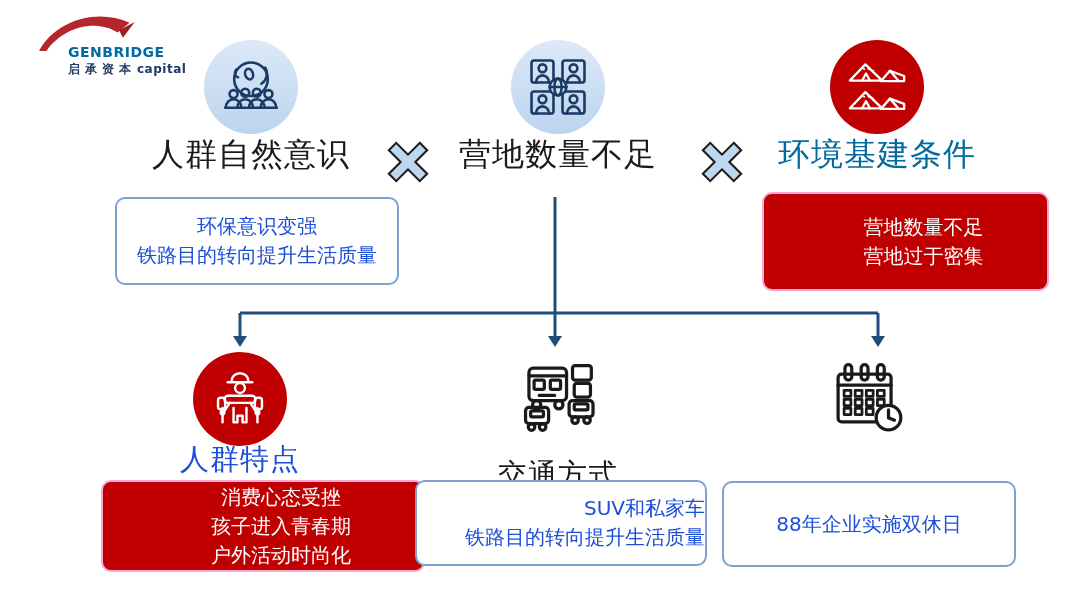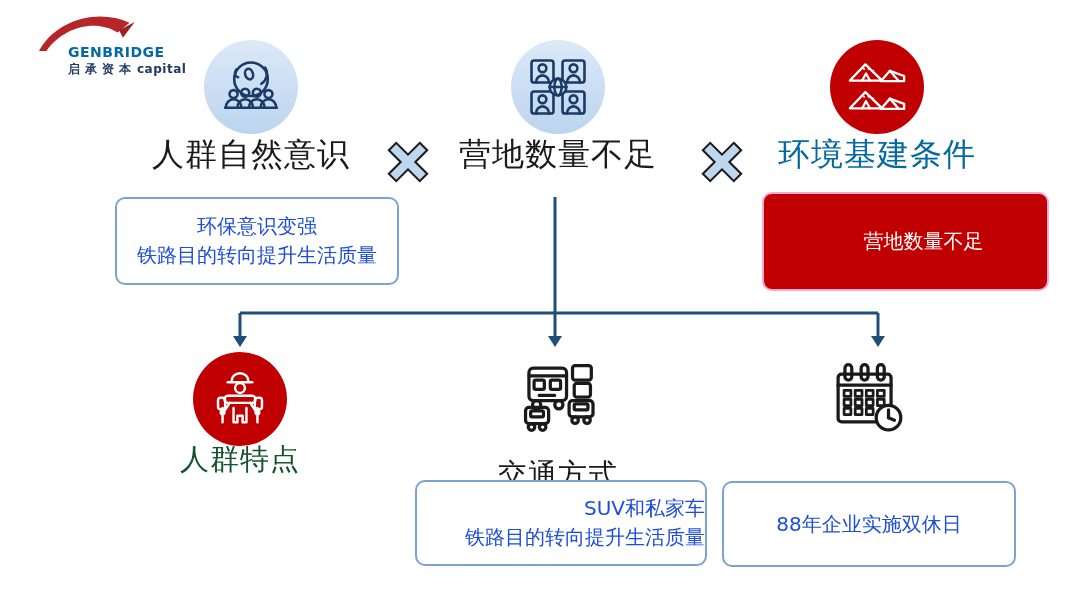--- a/index.html
+++ b/index.html
@@ -38,21 +38,21 @@
 
   
   .connectors{position:absolute;left:0;top:0;width:1080px;height:603px;pointer-events:none;}
 
   
   .outcome-icon{position:absolute;width:110px;height:96px;display:flex;align-items:center;justify-content:center;}
   .outcome-icon.plain{color:#1a1a1a;}
   .outcome-icon.plain svg{width:82px;height:82px;}
   .outcome-label{position:absolute;width:300px;text-align:center;font-size:29px;
     color:#1a1a1a;letter-spacing:1px;white-space:nowrap;}
-  .outcome-label.red{color:#14532d;}
+  .outcome-label.red{color:#1d4ed8;}
 </style>
 </head>
 <body>
 
 <div class="canvas">
 
   <div class="logo">
     <svg class="logo-swoosh" viewBox="0 0 140 62">
       <path d="M4 58 C26 16 84 0 126 20 L110 33 C78 13 34 28 14 58 Z" fill="#b6252a"></path>
       <path d="M112 30 L133 19 L117 40 Z" fill="#9e2023"></path>
@@ -147,20 +147,21 @@
     <div class="factor-label red">环境基建条件</div>
   </div>
 
   <div class="note outline" style="left:115px;top:197px;width:280px;height:84px;">
     <div class="line">环保意识变强</div>
     <div class="line">铁路目的转向提升生活质量</div>
   </div>
 
   <div class="note red" style="left:762px;top:192px;width:247px;height:95px;">
     <div class="line">营地数量不足</div>
+    <div class="line">营地过于密集</div>
   </div>
 
   <svg class="connectors" viewBox="0 0 1080 603">
     <path d="M555 197 V336" stroke="#1f4e79" stroke-width="3" fill="none"></path>
     <path d="M240 313 H878" stroke="#1f4e79" stroke-width="3" fill="none"></path>
     <path d="M240 313 V336" stroke="#1f4e79" stroke-width="3" fill="none"></path>
     <path d="M878 313 V336" stroke="#1f4e79" stroke-width="3" fill="none"></path>
     <polygon points="233,336 247,336 240,347" fill="#1f4e79"></polygon>
     <polygon points="548,336 562,336 555,347" fill="#1f4e79"></polygon>
     <polygon points="871,336 885,336 878,347" fill="#1f4e79"></polygon>
@@ -177,20 +178,25 @@
       <path d="M16 27 L11.5 34"></path>
         <path d="M32 27 L36.5 34"></path>
       <path d="M10.5 31 V42"></path>
         <path d="M37.5 31 V42"></path>
       <circle cx="10.5" cy="34.5" r="1.4"></circle>
         <circle cx="37.5" cy="34.5" r="1.4"></circle>
       <path d="M19 31 V42 H22 V37 H26 V42 H29 V31"></path>
     </svg>
   </div>
   <div class="outcome-label red" style="left:90px;top:440px;">人群特点</div>
+  <div class="note red" style="left:101px;top:480px;width:284px;height:88px;">
+    <div class="line">消费心态受挫</div>
+    <div class="line">孩子进入青春期</div>
+    <div class="line">户外活动时尚化</div>
+  </div>
 
   <div class="outcome-icon plain" style="left:503px;top:350px;">
     <svg viewBox="0 0 48 48" fill="none" stroke="currentColor" stroke-width="1.9" stroke-linecap="round" stroke-linejoin="round">
       <rect x="7" y="6.5" width="22" height="19" rx="2.5"></rect>
       <path d="M7 11 H29"></path>
       <rect x="10" y="13.5" width="6" height="5.5" rx="1"></rect>
       <rect x="19.5" y="13.5" width="6" height="5.5" rx="1"></rect>
       <path d="M13 22.5 h9"></path>
       <circle cx="11.5" cy="28" r="2.4"></circle>
         <circle cx="24.5" cy="28" r="2.4"></circle>

